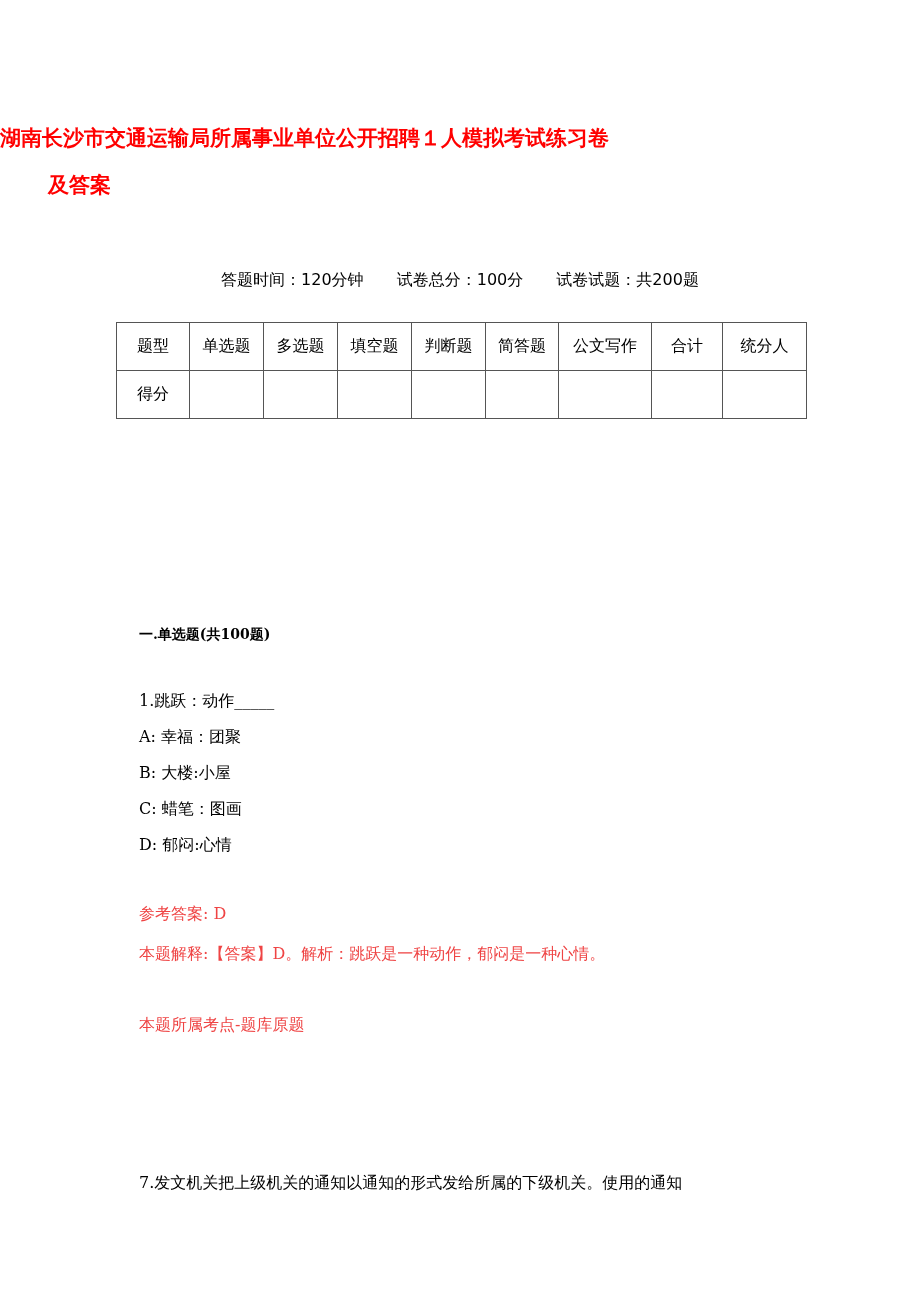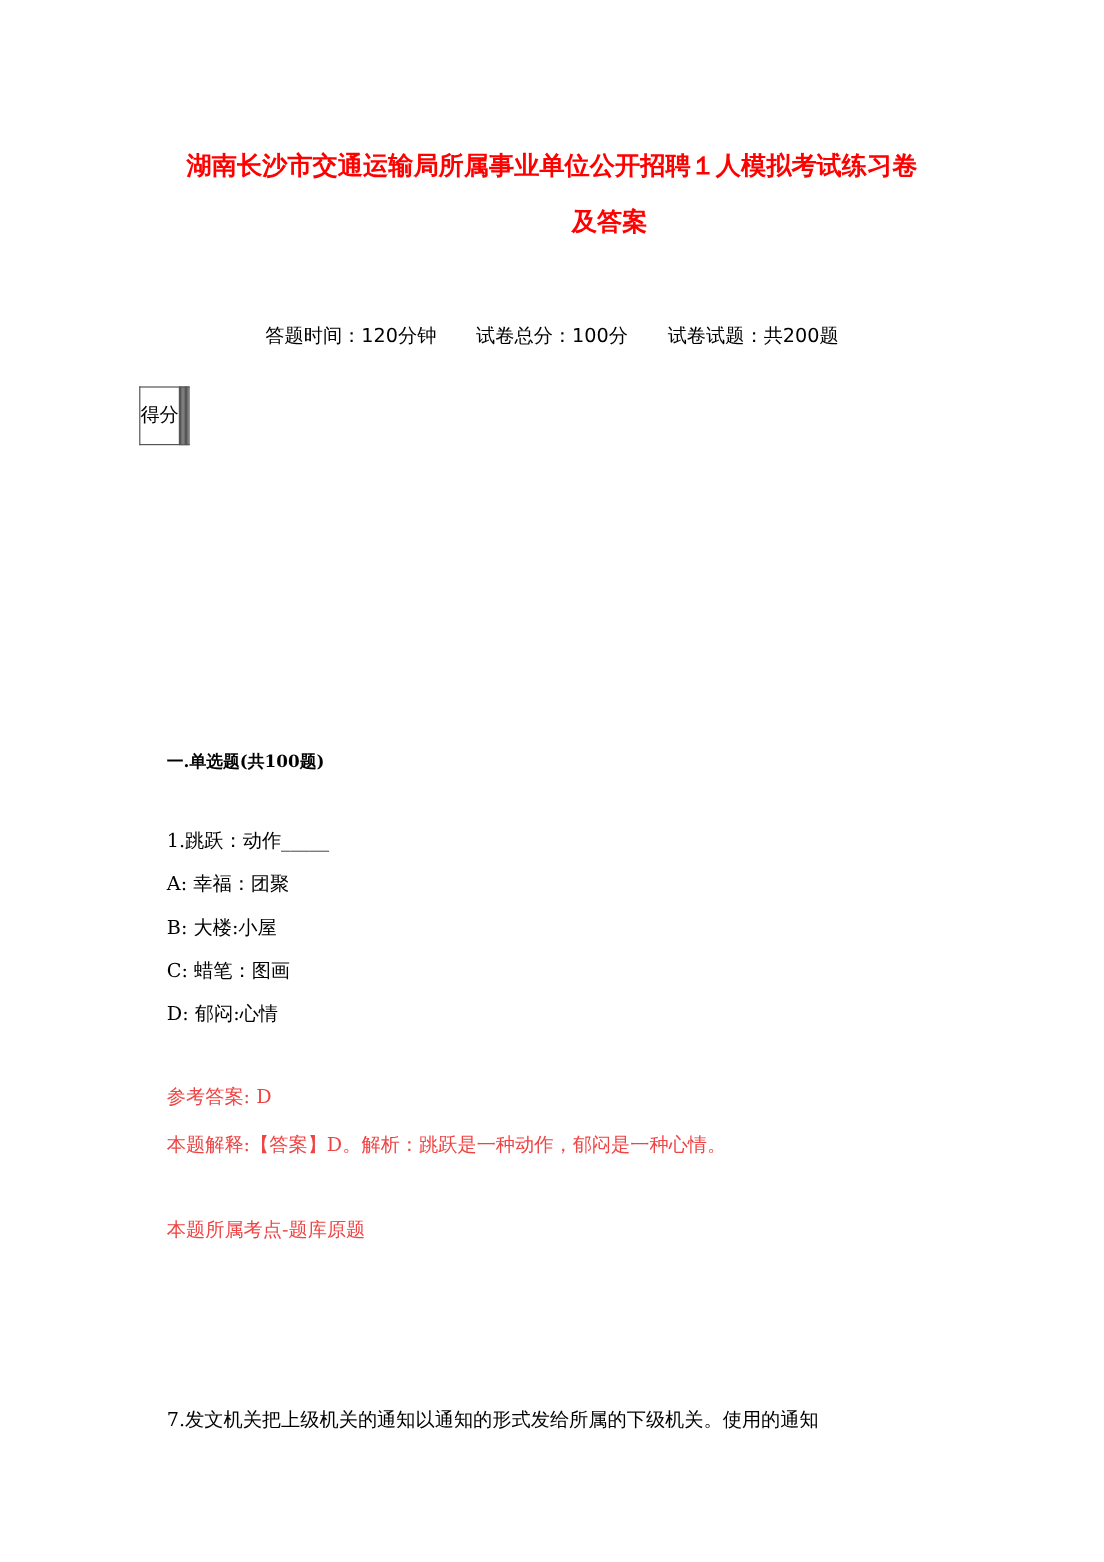--- a/index.html
+++ b/index.html
@@ -1,17 +1,17 @@
 <!DOCTYPE html>
 <html><head>
 <meta charset="utf-8">
 <style>
   html, body { margin: 0; padding: 0; background: #ffffff; }
   body { width: 920px; height: 1302px; position: relative; overflow: hidden; font-family: "DejaVu Serif", serif; color: #000; }
-  .title { position: absolute; left: 0; width: 920px; text-align: center; color: #ff0000; font-family: "DejaVu Serif", serif; font-weight: bold; font-size: 21px; }
+  .title { position: absolute; left: 0; width: 920px; color: #ff0000; font-family: "DejaVu Serif", serif; font-weight: bold; font-size: 21px; }
   .title1 { top: 124px; }
   .title2 { top: 171px; padding-left: 48px; }
   .meta { position: absolute; top: 270px; left: 0; width: 920px; text-align: center; font-family: "DejaVu Sans", sans-serif; font-weight: normal; font-size: 16px; }
   .meta span { margin: 0 14px; }
   table.score { position: absolute; top: 322px; left: 116px; border-collapse: collapse; font-family: "DejaVu Sans", sans-serif; font-size: 16px; }
   table.score td { border: 1px solid #555; height: 47px; text-align: center; padding: 0; }
   .sec { position: absolute; left: 139px; top: 626px; font-family: "DejaVu Serif", serif; font-weight: bold; font-size: 14px; }
   .line { position: absolute; left: 139px; font-family: "DejaVu Serif", serif; font-size: 16px; white-space: nowrap; margin-top: 20px; }
   .red { color: #ef4444; }
 </style>
@@ -22,20 +22,31 @@
 <div class="title title2">及答案</div>
 
 <div class="meta">
   <span>答题时间：120分钟</span>
   <span>试卷总分：100分</span>
   <span>试卷试题：共200题</span>
 </div>
 
 <table class="score">
   <tbody>
+      <tr>
+    <td style="width:72px">题型</td>
+    <td style="width:73px">单选题</td>
+    <td style="width:73px">多选题</td>
+    <td style="width:73px">填空题</td>
+    <td style="width:73px">判断题</td>
+    <td style="width:72px">简答题</td>
+    <td style="width:92px">公文写作</td>
+    <td style="width:70px">合计</td>
+    <td style="width:83px">统分人</td>
+  </tr>
   <tr>
     <td>得分</td>
     <td></td>
     <td></td>
     <td></td>
     <td></td>
     <td></td>
     <td></td>
     <td></td>
     <td></td>

